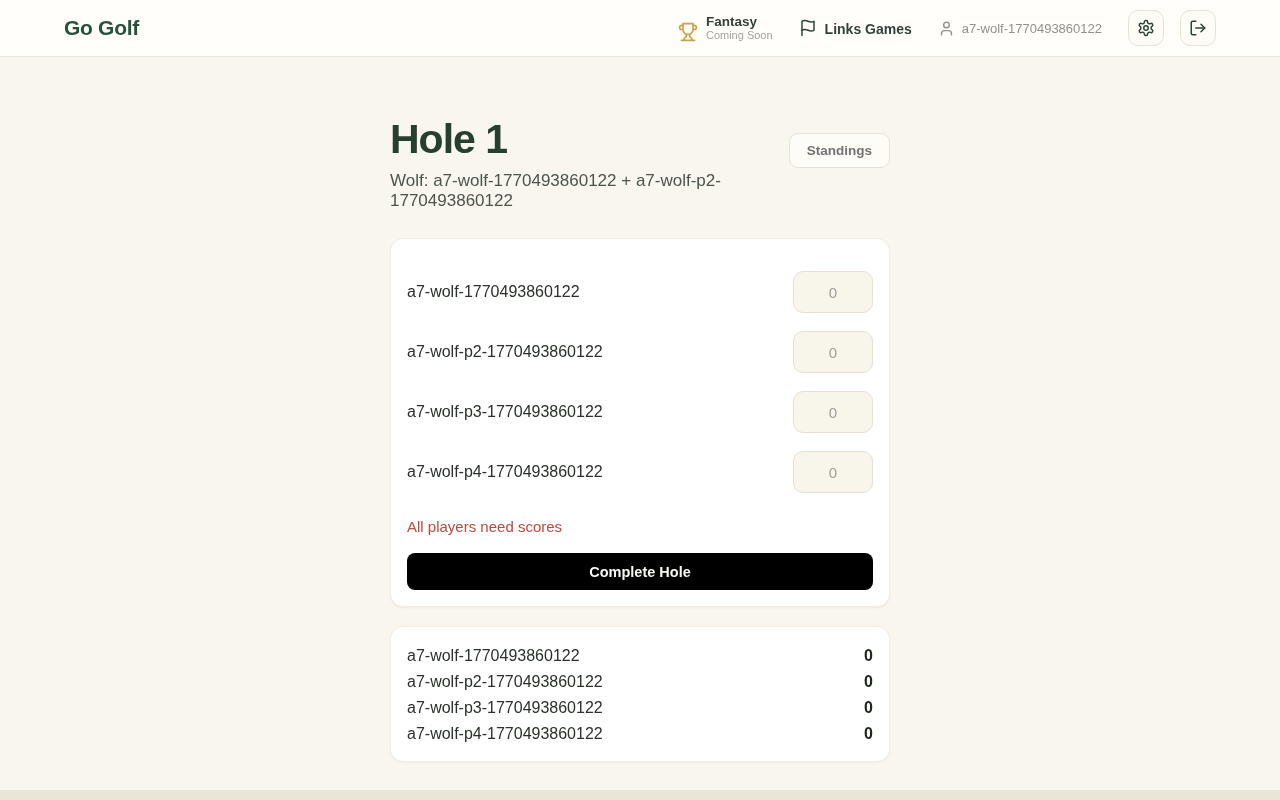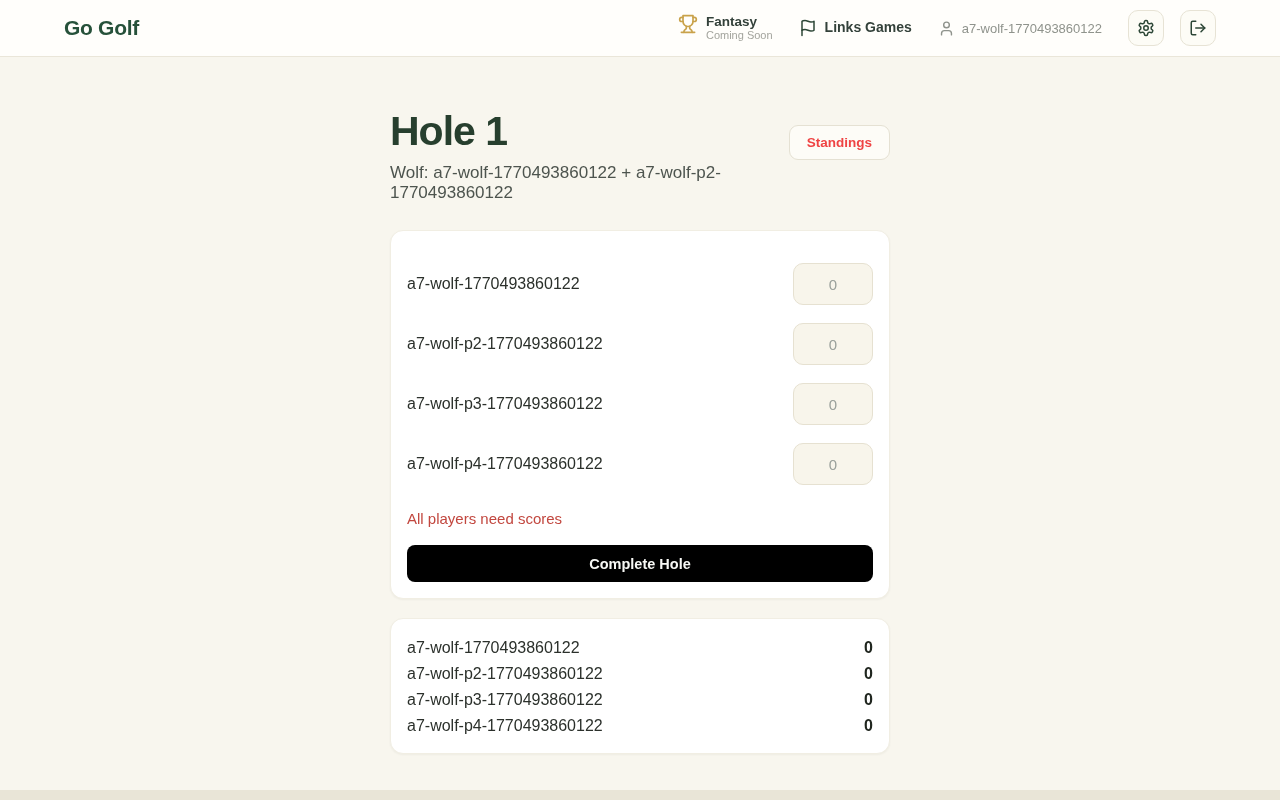--- a/index.html
+++ b/index.html
@@ -25,21 +25,21 @@
     font-weight: 700;
     color: #26513a;
     letter-spacing: -0.3px;
   }
   .nav-right {
     margin-left: auto;
     display: flex;
     align-items: center;
     gap: 26px;
   }
-  .nav-item { display: flex; align-items: flex-start; gap: 8px; cursor: pointer; }
+  .nav-item { display: flex; align-items: flex-end; gap: 8px; cursor: pointer; }
   .nav-item .stack { display: flex; flex-direction: column; line-height: 1.15; }
   .nav-label { font-size: 13.5px; font-weight: 700; color: #33413a; }
   .nav-sub { font-size: 11px; color: #a3a49d; }
   .nav-strong { font-size: 14px; font-weight: 700; color: #33413a; }
   .nav-user { display: flex; align-items: center; gap: 7px; }
   .nav-user-name { font-size: 13px; color: #8f938c; }
   .icon-btn {
     width: 36px; height: 36px;
     border: 1px solid #e7e3d5;
     border-radius: 10px;
@@ -48,21 +48,21 @@
     cursor: pointer;
   }
   .icon-btn + .icon-btn { margin-left: -10px; }
   .icon-btn:last-child { margin-left: 0; }
   .btn-gap { display:flex; gap:16px; }
   svg { display: block; }
 
   
   .main {
     width: 500px;
-    margin: 0 auto;
+    margin: 8px auto;
     padding-top: 52px;
   }
   .title-row {
     display: flex;
     align-items: flex-start;
     justify-content: space-between;
   }
   .page-title {
     font-size: 41px;
     font-weight: 700;
@@ -77,21 +77,21 @@
   }
   .standings-btn {
     margin-top: 16px;
     padding: 9px 17px;
     background: #fdfcf7;
     border: 1px solid #e5e1d3;
     border-radius: 9px;
     font-family: "Liberation Sans", sans-serif;
     font-size: 13.5px;
     font-weight: 700;
-    color: #ef4444;
+    color: #737373;
     cursor: pointer;
   }
 
   
   .card {
     background: #ffffff;
     border: 1px solid #f1eee3;
     border-radius: 13px;
     box-shadow: 0 1px 2px rgba(60,60,40,0.05);
     padding: 16px;

